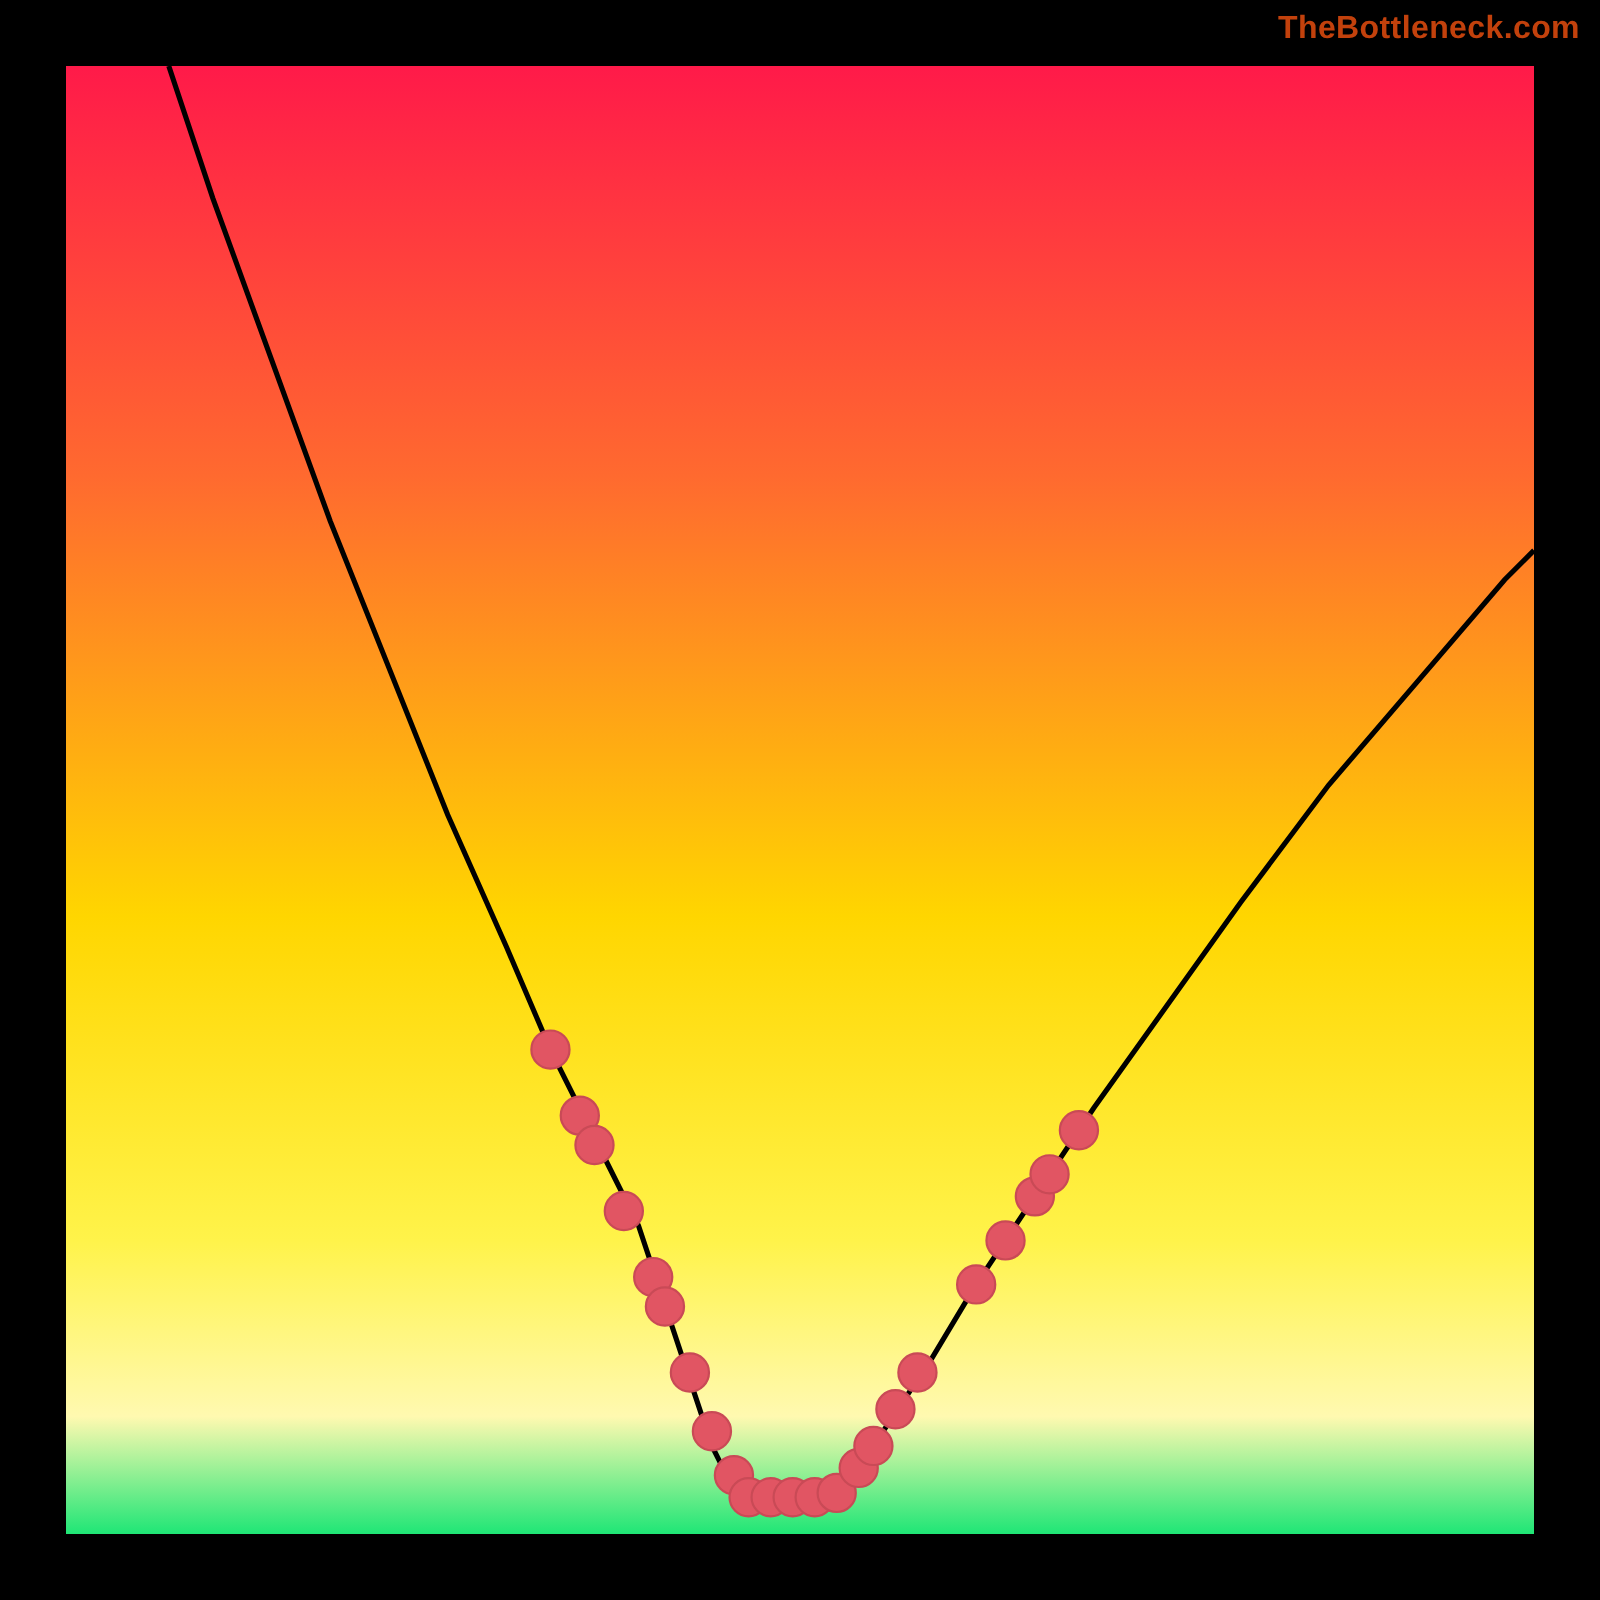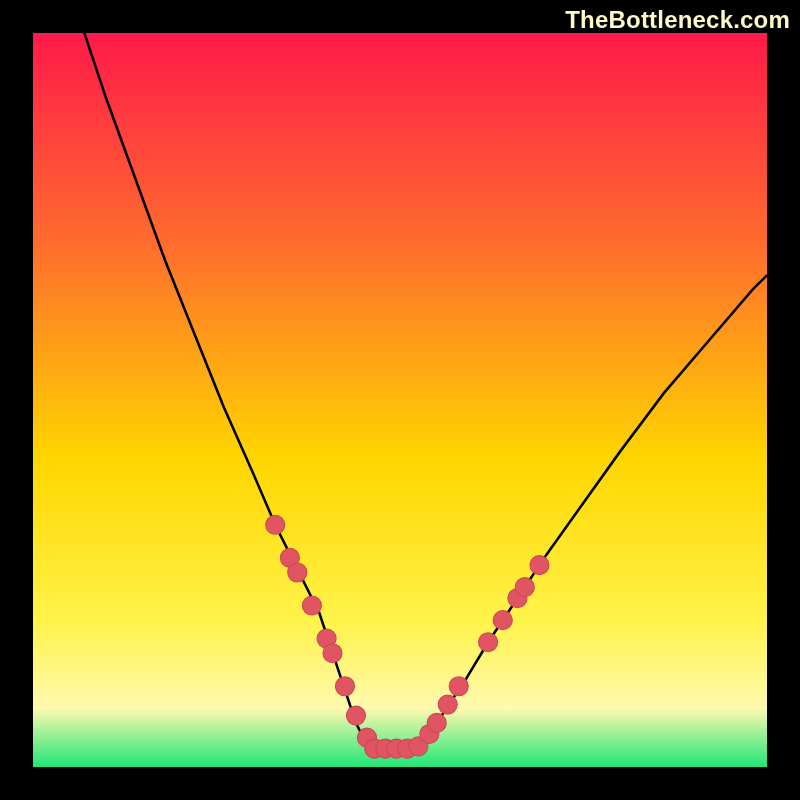--- a/index.html
+++ b/index.html
@@ -22,22 +22,22 @@
     left: 33px;
     top: 33px;
     width: 734px;
     height: 734px;
     overflow: hidden;
   }
   .watermark {
     position: absolute;
     top: 6px;
     right: 10px;
-    color: #fef9c3;
-    font-size: 24px;
+    color: #c2410c;
+    font-size: 16px;
     font-weight: 600;
     letter-spacing: 0.2px;
   }
 </style>
 </head>
 <body>
 
 <div class="outer">
   <div class="watermark">TheBottleneck.com</div>
   <div class="plot">

